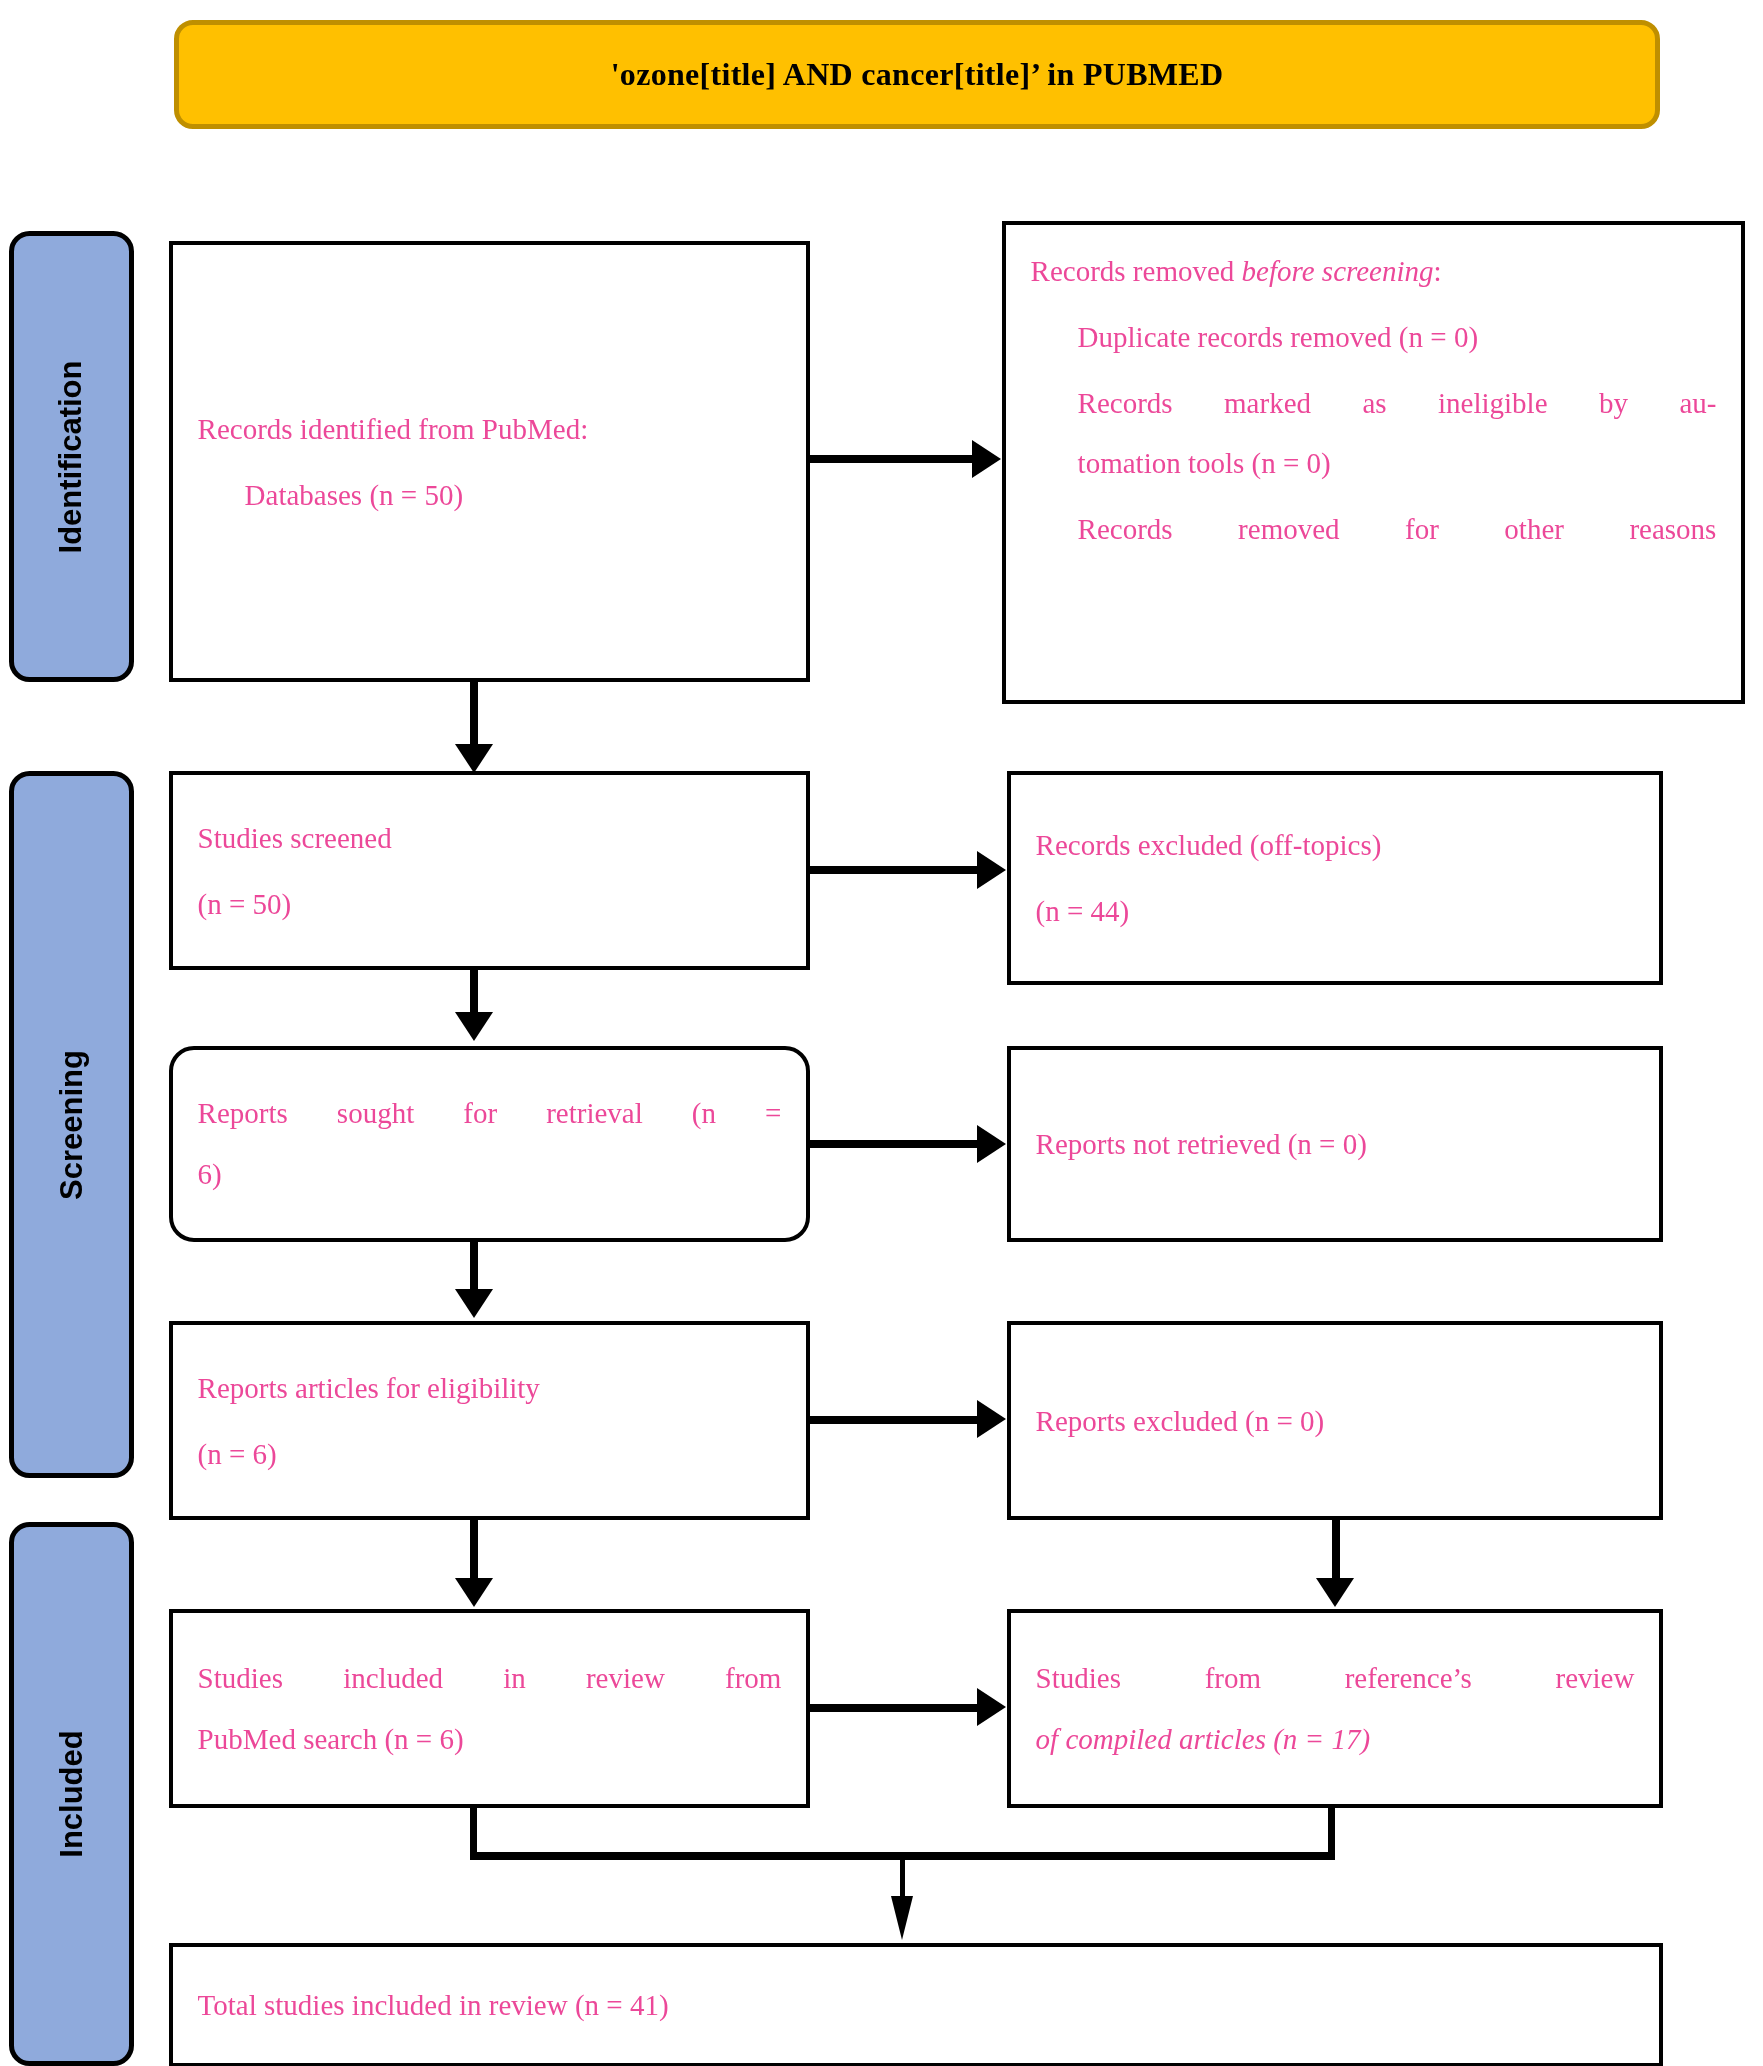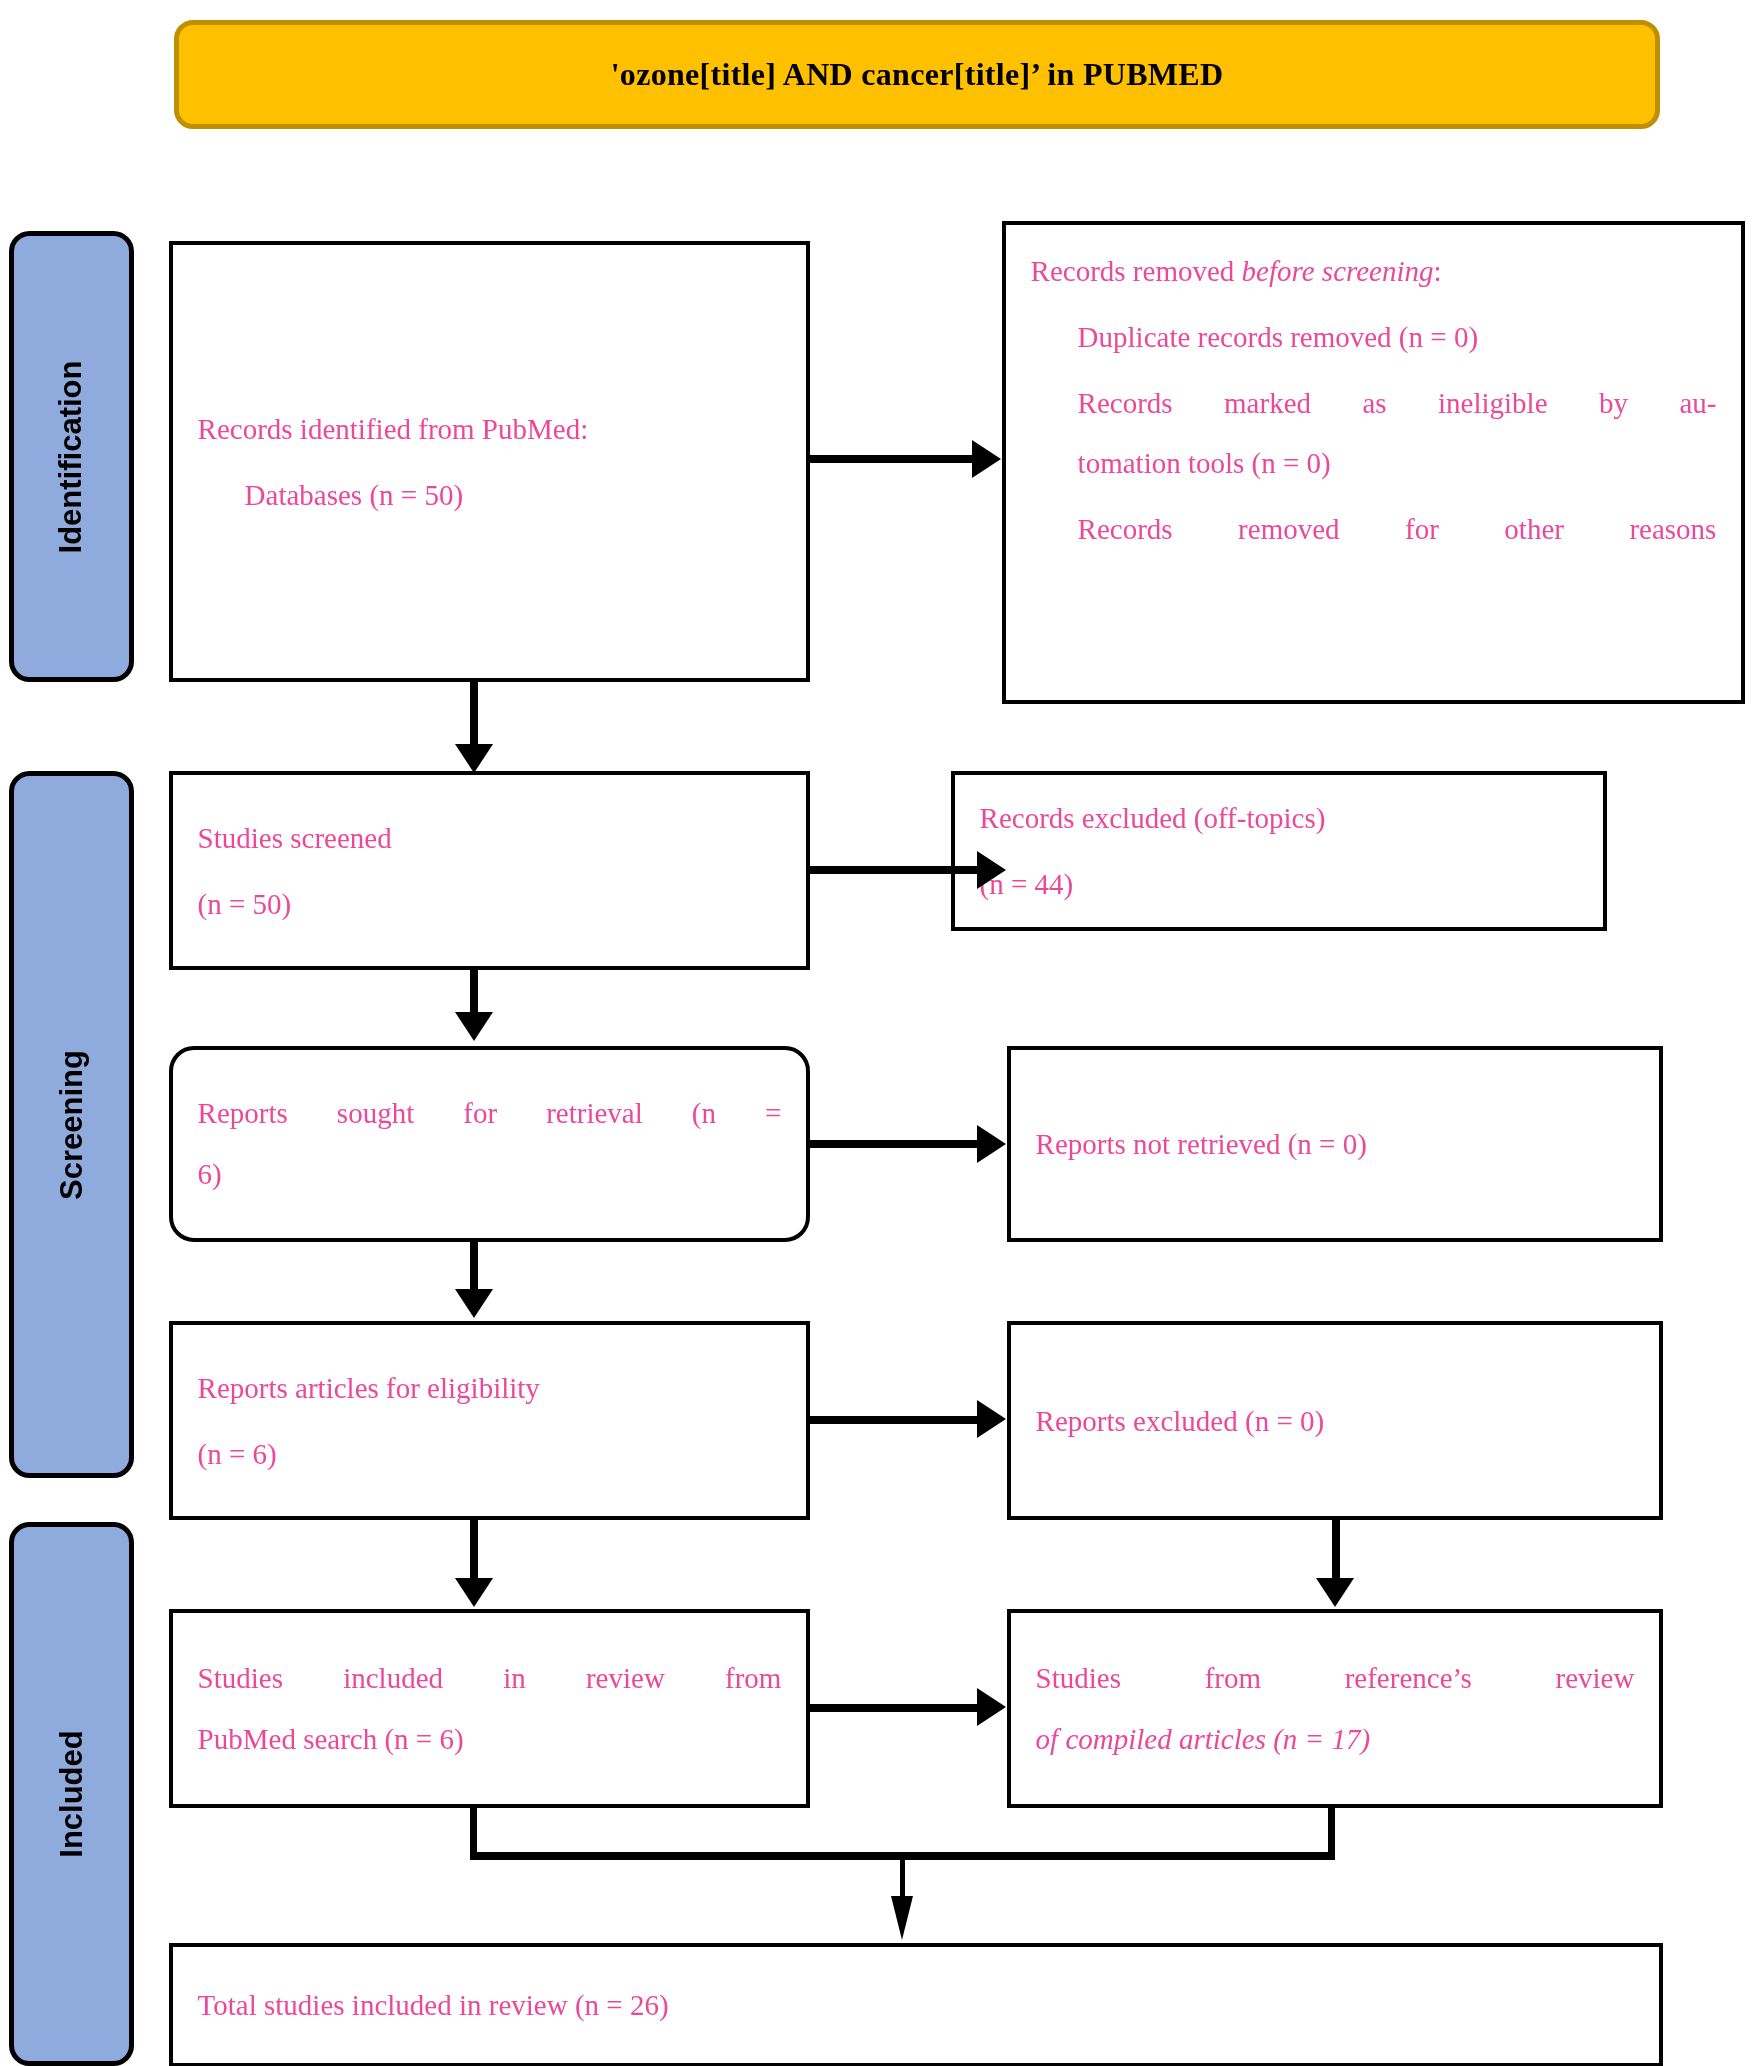--- a/index.html
+++ b/index.html
@@ -173,21 +173,21 @@
   <div class="vline" style="left:470px; top:682px; width:8.2px; height:67px;"></div>
   <div class="arrow-down" style="left:455px; top:744px;"></div>
 
   <div class="box" style="left:169px; top:771px; width:641px; height:199px;">
     <div class="box-inner v-center">
       <p class="ln">Studies screened</p>
       <p class="ln">(n = 50)</p>
     </div>
   </div>
 
-  <div class="box" style="left:951px; top:771px; width:656px; height:160px;">
+  <div class="box" style="left:1007px; top:771px; width:656px; height:214px;">
     <div class="box-inner v-center">
       <p class="ln">Records excluded (off-topics)</p>
       <p class="ln">(n = 44)</p>
     </div>
   </div>
 
   <div class="hline" style="left:810px; top:866px; width:169px; height:8.2px;"></div>
   <div class="arrow-right" style="left:977px; top:851px;"></div>
 
   <div class="vline" style="left:470px; top:970px; width:8.2px; height:45px;"></div>
@@ -252,18 +252,18 @@
   <div class="arrow-right" style="left:977px; top:1688px;"></div>
 
   <div class="vline" style="left:470px; top:1808px; width:7.2px; height:51px;"></div>
   <div class="vline" style="left:1328px; top:1808px; width:7.2px; height:51px;"></div>
   <div class="hline" style="left:470px; top:1852px; width:865px; height:8.2px;"></div>
   <div class="vline" style="left:900px; top:1860px; width:5.1px; height:42px;"></div>
   <div class="arrow-down-thin" style="left:891px; top:1896px;"></div>
 
   <div class="box" style="left:169px; top:1943px; width:1494px; height:124px;">
     <div class="box-inner v-center">
-      <p class="ln">Total studies included in review (n = 26)</p>
+      <p class="ln">Total studies included in review (n = 41)</p>
     </div>
   </div>
 
 </div>
 
 
 </body></html>

